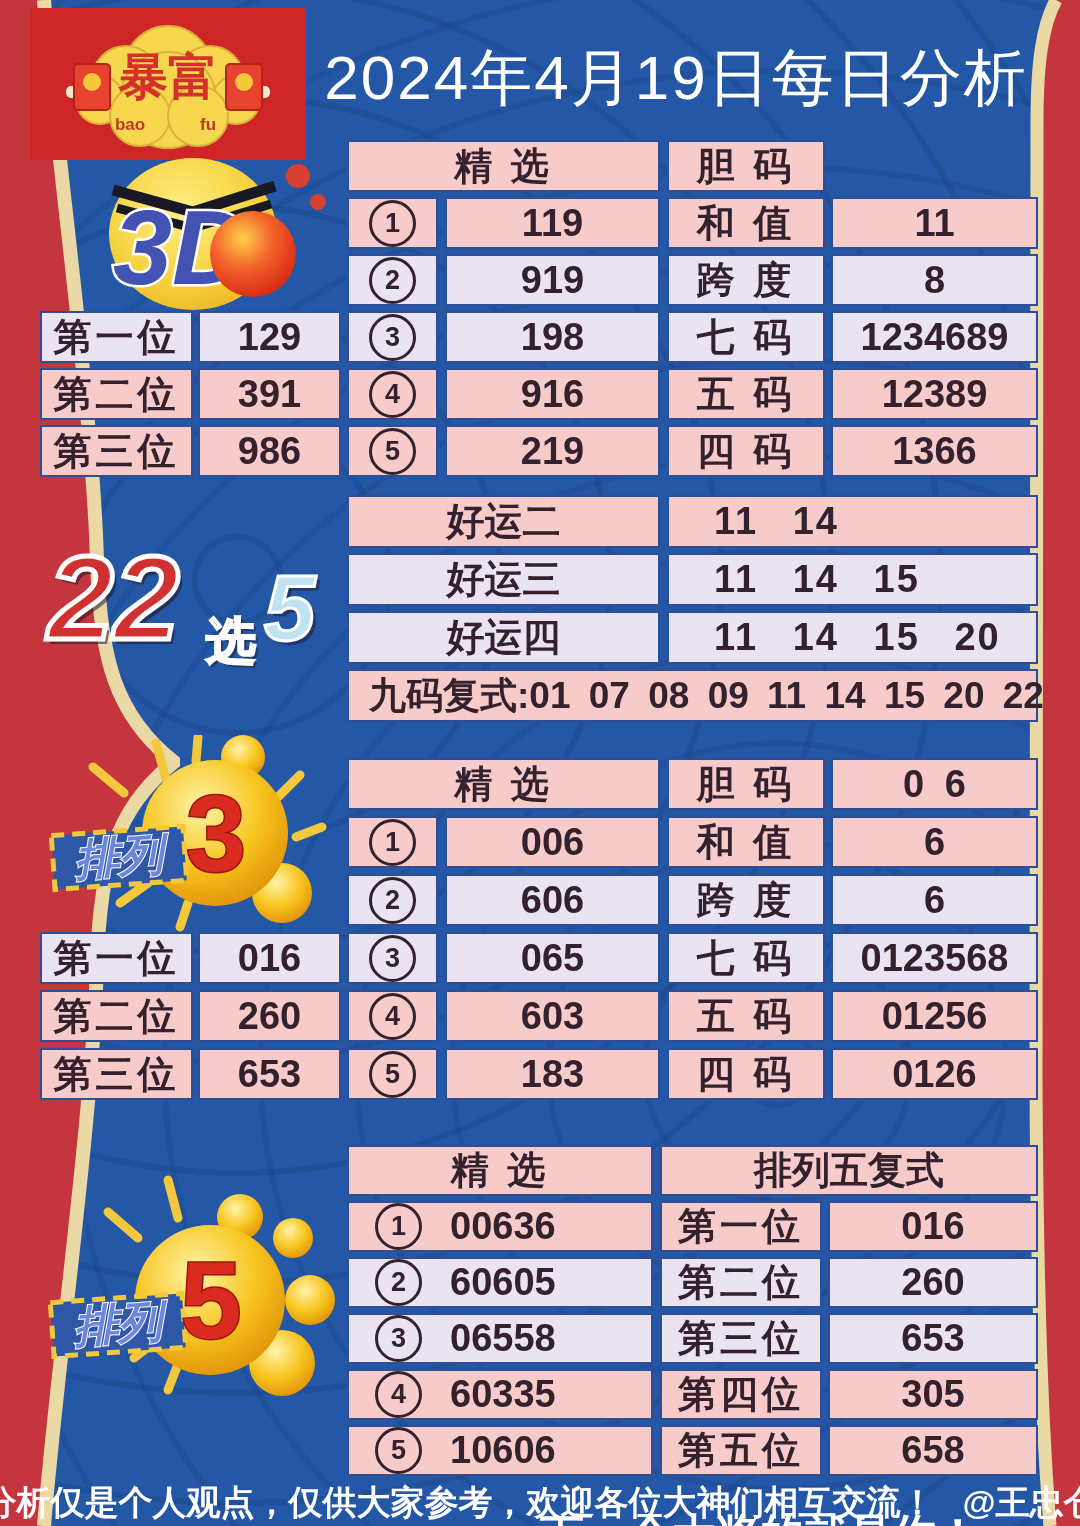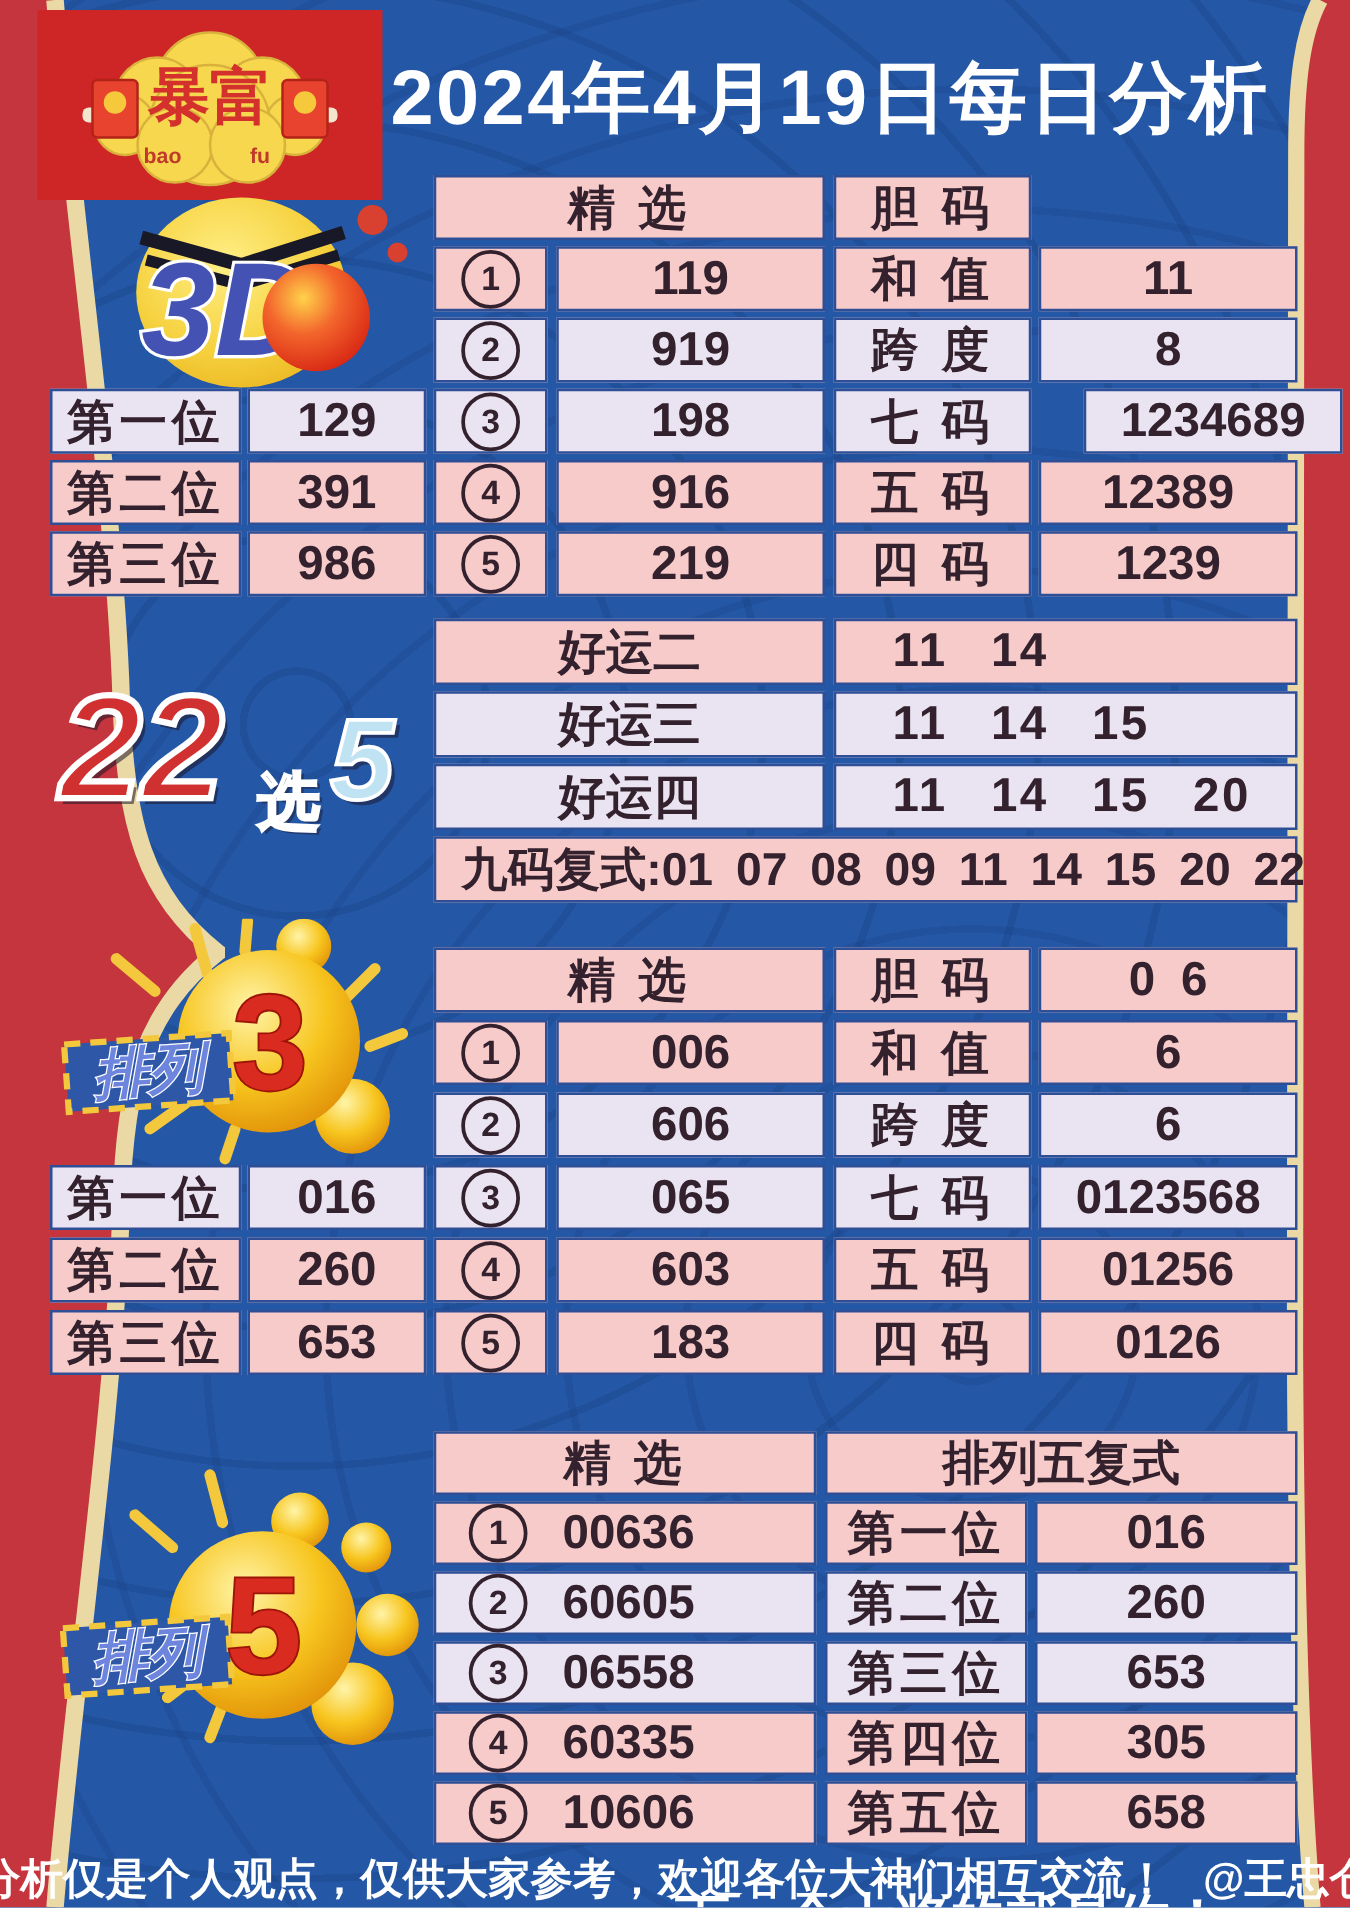--- a/index.html
+++ b/index.html
@@ -6,23 +6,23 @@
   body{width:1080px;height:1526px;overflow:hidden;position:relative;
        font-family:"Liberation Sans","DejaVu Sans",sans-serif;}
   .page{position:absolute;inset:0;width:1080px;height:1526px;
         background-color:#2457a5;
         background-image:
           repeating-radial-gradient(circle at 22% 38%, rgba(16,48,104,0) 0 40px, rgba(16,48,104,.18) 40px 46px, rgba(16,48,104,0) 46px 110px),
           repeating-radial-gradient(circle at 72% 70%, rgba(16,48,104,0) 0 34px, rgba(16,48,104,.15) 34px 40px, rgba(16,48,104,0) 40px 96px);
         overflow:hidden;}
   .edge{position:absolute;top:0;height:1526px;pointer-events:none;}
   .logo-box{position:absolute;left:30px;top:8px;width:276px;height:152px;background:#ce2626;}
-  .title{position:absolute;left:296px;top:28px;width:736px;height:100px;
+  .title{position:absolute;left:308px;top:28px;width:736px;height:100px;
          display:flex;align-items:center;justify-content:center;
-         color:#ffffff;font-size:62px;font-weight:700;letter-spacing:2px;white-space:nowrap;text-align:right;}
+         color:#ffffff;font-size:62px;font-weight:400;letter-spacing:2px;white-space:nowrap;text-align:right;}
   .cell{position:absolute;box-sizing:border-box;display:flex;align-items:center;justify-content:center;
         background:#f8cbcb;border:2px solid #2e4f96;color:#33222d;font-weight:700;font-size:38px;
         white-space:nowrap;}
   .lav{background:#eae3f1;}
   .ls{letter-spacing:4px;}
   .ws{word-spacing:10px;}
   .val-left{justify-content:flex-start;padding-left:45px;letter-spacing:2px;word-spacing:22px;}
   .jiuma{justify-content:flex-start;padding-left:20px;font-size:37px;word-spacing:8px;}
   .circ{width:41px;height:41px;border:3px solid #33222d;border-radius:50%;
         display:flex;align-items:center;justify-content:center;font-size:27px;font-weight:700;flex:0 0 auto;}
@@ -117,39 +117,39 @@
   <div class="cell lav ls" style="left:667px;top:254px;width:158px;height:52px;">跨 度</div>
   <div class="cell lav" style="left:831px;top:254px;width:207px;height:52px;">8</div>
 
   <div class="cell lav ls" style="left:40px;top:311px;width:153px;height:52px;">第一位</div>
   <div class="cell lav" style="left:198px;top:311px;width:143px;height:52px;">129</div>
   <div class="cell lav" style="left:347px;top:311px;width:91px;height:52px;">
       <span class="circ">3</span>
     </div>
   <div class="cell lav" style="left:445px;top:311px;width:215px;height:52px;">198</div>
   <div class="cell lav ls" style="left:667px;top:311px;width:158px;height:52px;">七 码</div>
-  <div class="cell lav" style="left:831px;top:311px;width:207px;height:52px;margin-left:36px;">1234689</div>
+  <div class="cell lav" style="left:831px;top:311px;width:207px;height:52px;">1234689</div>
 
   <div class="cell ls" style="left:40px;top:368px;width:153px;height:52px;">第二位</div>
   <div class="cell" style="left:198px;top:368px;width:143px;height:52px;">391</div>
   <div class="cell" style="left:347px;top:368px;width:91px;height:52px;">
       <span class="circ">4</span>
     </div>
   <div class="cell" style="left:445px;top:368px;width:215px;height:52px;">916</div>
   <div class="cell ls" style="left:667px;top:368px;width:158px;height:52px;">五 码</div>
   <div class="cell" style="left:831px;top:368px;width:207px;height:52px;">12389</div>
 
   <div class="cell ls" style="left:40px;top:425px;width:153px;height:52px;">第三位</div>
   <div class="cell" style="left:198px;top:425px;width:143px;height:52px;">986</div>
   <div class="cell" style="left:347px;top:425px;width:91px;height:52px;">
       <span class="circ">5</span>
     </div>
   <div class="cell" style="left:445px;top:425px;width:215px;height:52px;">219</div>
   <div class="cell ls" style="left:667px;top:425px;width:158px;height:52px;">四 码</div>
-  <div class="cell" style="left:831px;top:425px;width:207px;height:52px;">1239</div>
+  <div class="cell" style="left:831px;top:425px;width:207px;height:52px;">1366</div>
 
   <div class="logo22">
     <span class="n22">22</span>
     <span class="xuan">选</span>
     <span class="n5b">5</span>
   </div>
   <div class="cell" style="left:347px;top:495px;width:313px;height:53px;">好运二</div>
   <div class="cell val-left" style="left:667px;top:495px;width:371px;height:53px;">11 14</div>
   <div class="cell lav" style="left:347px;top:553px;width:313px;height:53px;">好运三</div>
   <div class="cell lav val-left" style="left:667px;top:553px;width:371px;height:53px;">11 14 15</div>

